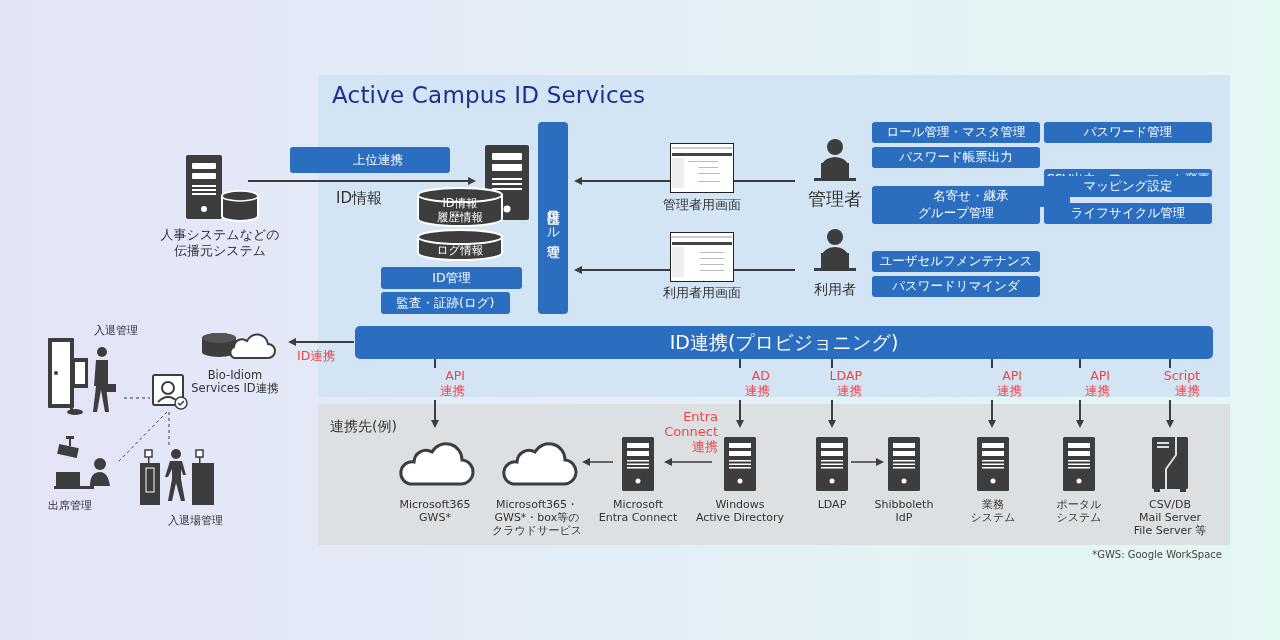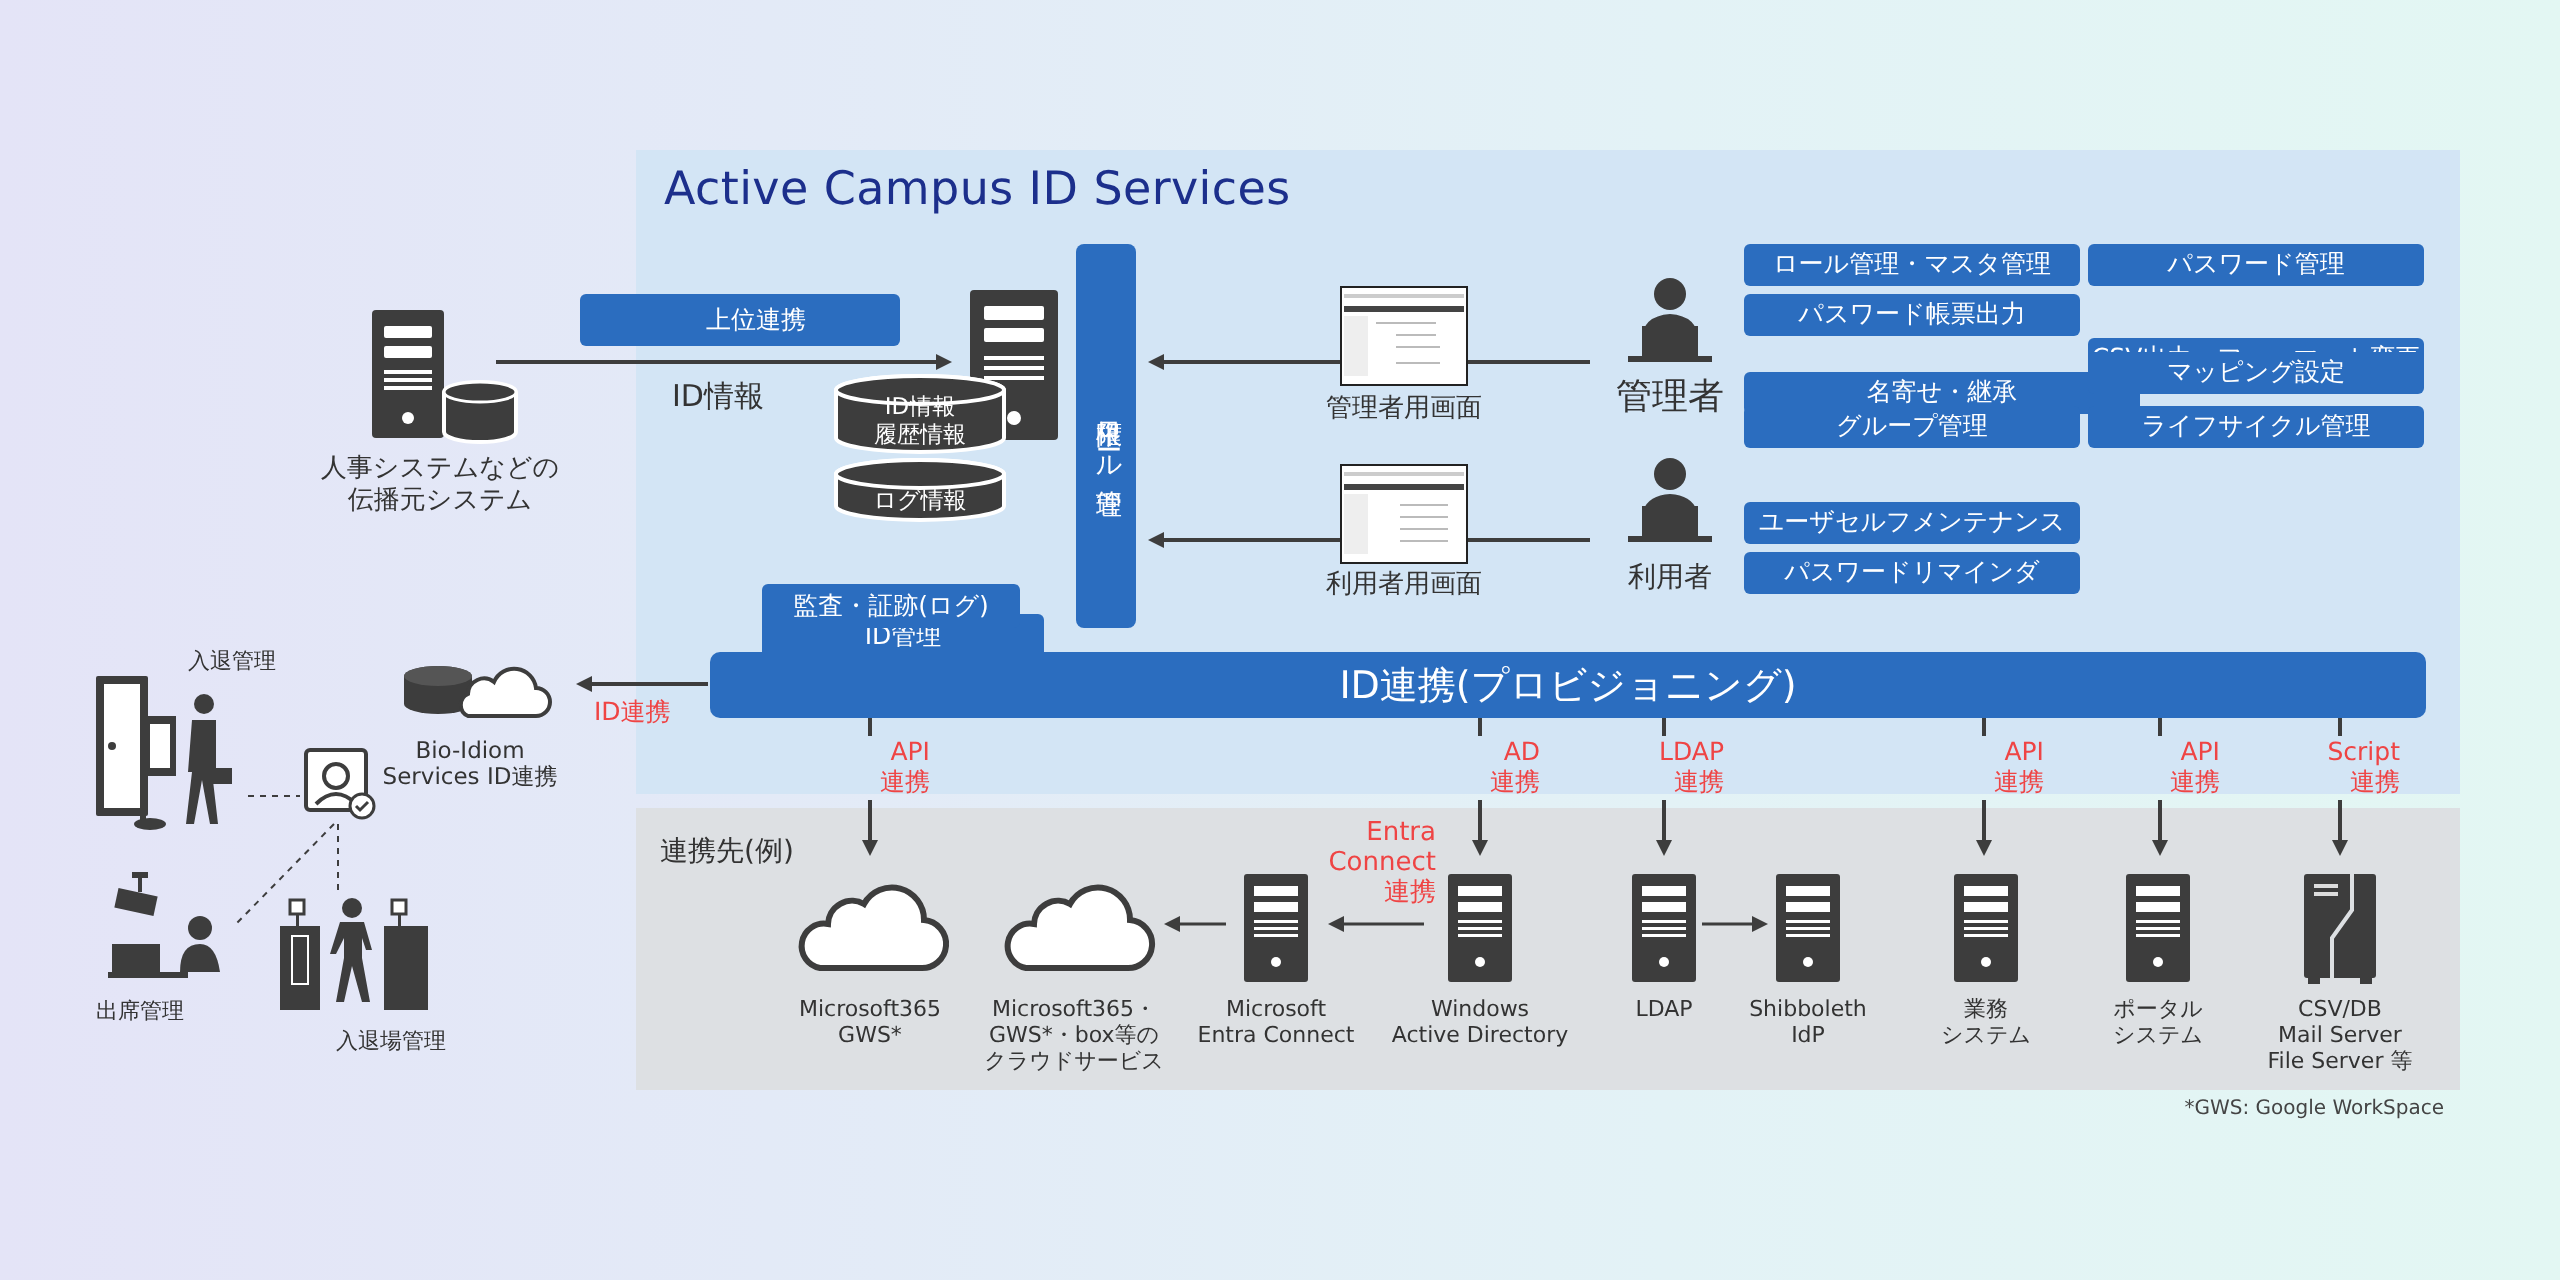--- a/index.html
+++ b/index.html
@@ -105,21 +105,21 @@
 </svg>
 <div class="lbl-sm" style="left:417px;top:196px;width:86px;color:#fff;font-size:11.5px;line-height:14px;">
   <div>ID情報</div>
   <div>履歴情報</div>
 </div>
 <svg style="left:417px;top:230px;" width="86" height="32" viewBox="0 0 86 32">
   <path class="dark" d="M1,7 a42,7 0 0,1 84,0 v16 a42,7 0 0,1 -84,0z" stroke="#fff" stroke-width="2"></path>
   <ellipse cx="43" cy="7" rx="42" ry="7" class="dark" stroke="#fff" stroke-width="2"></ellipse>
 </svg>
 <div class="lbl-sm" style="left:417px;top:244px;width:86px;color:#fff;font-size:11.5px;">ログ情報</div>
-<div class="btn" style="left:381px;top:267px;width:141px;height:22px;margin-top:40px;">ID管理</div>
+<div class="btn" style="left:381px;top:267px;width:141px;height:22px;">ID管理</div>
 <div class="btn" style="left:381px;top:292px;width:129px;height:22px;">監査・証跡(ログ)</div>
 <div class="abs vbar">権限ロール管理</div>
 
 <svg style="left:670px;top:143px;" width="64" height="50" viewBox="0 0 64 50">
   <rect x="0.5" y="0.5" width="63" height="49" fill="#fff" stroke="#222"></rect>
   <rect x="2" y="4" width="60" height="2" fill="#ccc"></rect>
     <rect x="2" y="10" width="60" height="3" fill="#444"></rect>
   <rect x="2" y="15" width="12" height="30" fill="#eee"></rect>
     <rect x="18" y="18" width="30" height="1" fill="#bbb"></rect>
   <rect x="28" y="24" width="20" height="1" fill="#bbb"></rect>

